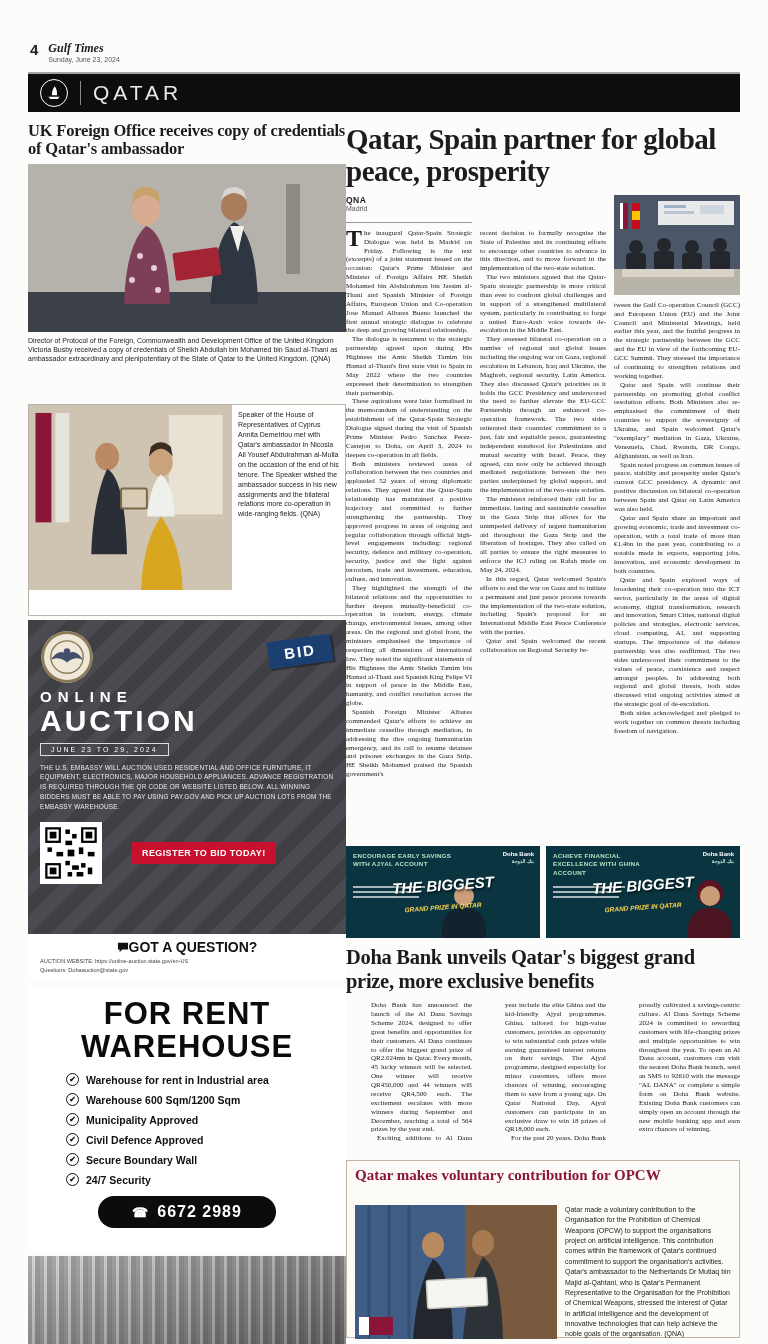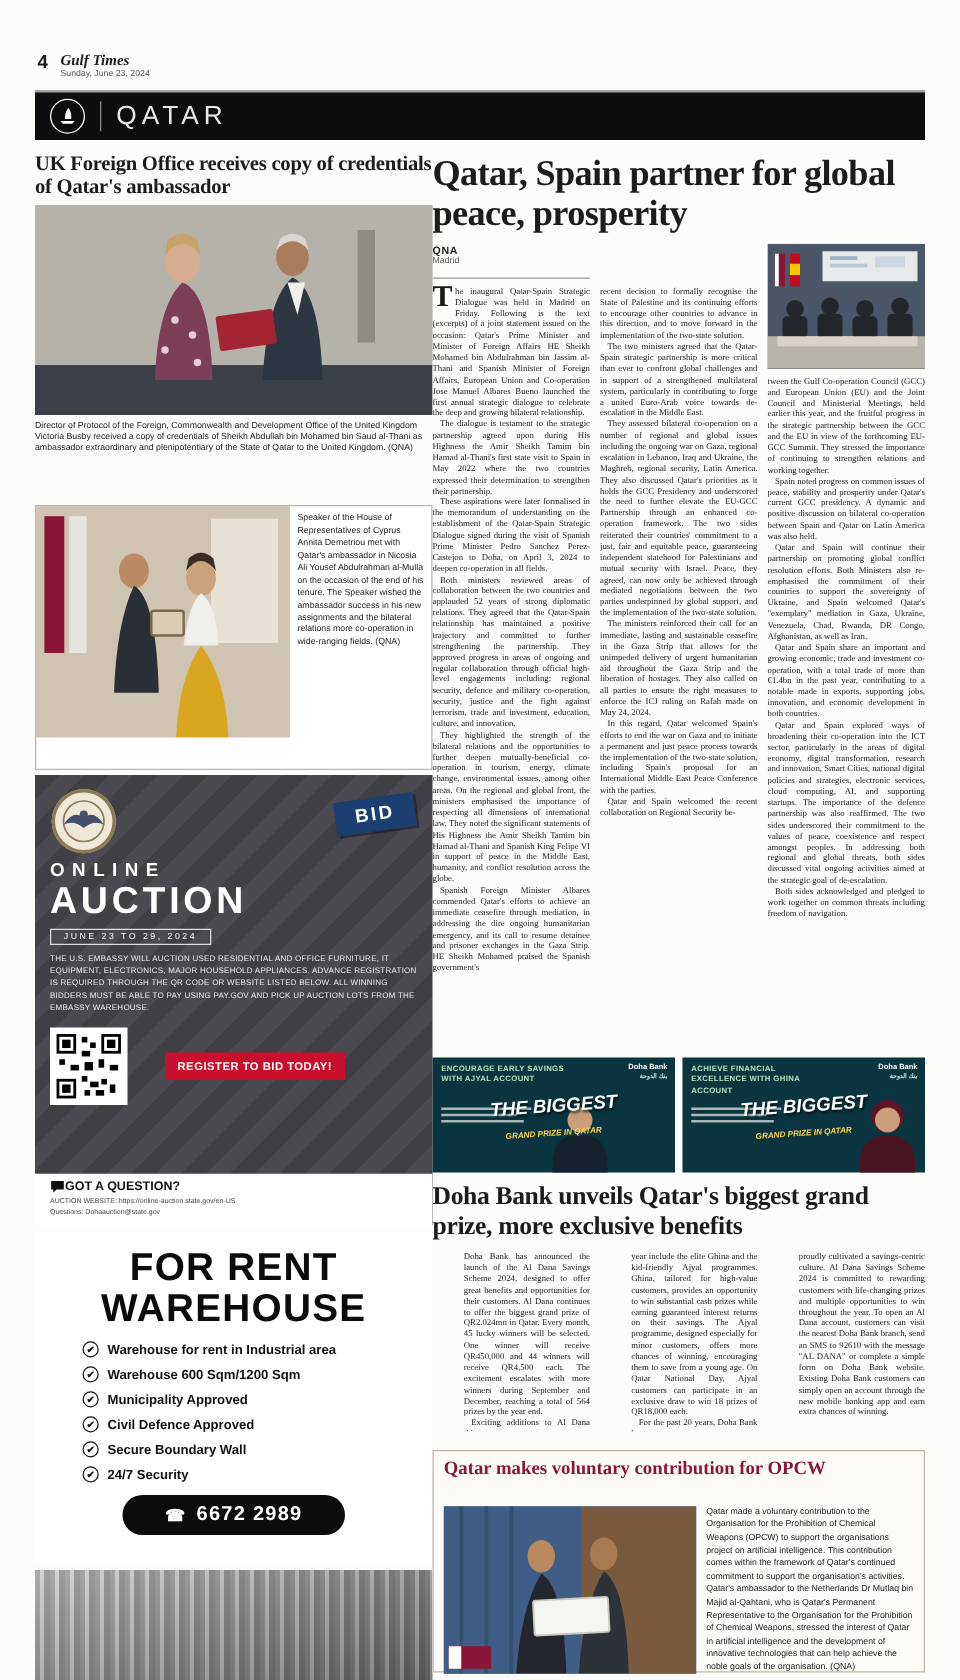--- a/index.html
+++ b/index.html
@@ -57,21 +57,21 @@
   .em-auction { font-size:30px; font-weight:800; letter-spacing:3px; line-height:1.05; }
   .em-dates { display:inline-block; border:1px solid #ddd; padding:2px 10px; font-size:7px;
               letter-spacing:2px; margin:6px 0 7px; }
   .em-body { font-size:6.4px; line-height:1.55; color:#ededed; letter-spacing:.2px; text-align:left; }
   .em-mid { display:flex; gap:30px; align-items:center; margin-top:10px; }
   .qr { width:62px; height:62px; background:#fff; padding:3px; flex:none; }
   .em-cta { background:#c8102e; color:#fff; font-size:9px; font-weight:800; padding:6px 10px;
             letter-spacing:.4px; display:inline-block; }
   .em-foot { position:absolute; left:0; right:0; bottom:0; background:#fff; color:#111;
              padding:5px 12px 6px; }
-  .q-row { display:flex; align-items:center; gap:0; font-weight:800; font-size:10px; }
+  .q-row { display:flex; align-items:center; gap:0; font-weight:800; font-size:14px;justify-content:center; }
   .em-links { font-size:5.6px; color:#444; margin-top:2px; line-height:1.5; }
 
   
   .warehouse { position:absolute; left:28px; top:986px; width:318px; height:266px; background:#fff;
                text-align:center; font-family:"Liberation Sans", sans-serif; padding-top:12px; }
   .w-title { font-size:31px; font-weight:800; letter-spacing:1px; line-height:1.05; color:#0b0b0b; }
   .w-list { width:242px; margin:10px auto 0; text-align:left; }
   .w-item { display:flex; align-items:center; gap:7px; margin-bottom:7px; font-size:10.5px; font-weight:bold; color:#111; }
   .w-check { width:13px; height:13px; border:1.6px solid #111; border-radius:50%; font-size:8px;
              display:inline-flex; align-items:center; justify-content:center; flex:none; }
@@ -365,22 +365,22 @@
               <circle cx="78" cy="52" r="7"></circle>
                 <rect x="68" y="58" width="20" height="18" rx="4"></rect>
               <circle cx="106" cy="50" r="7"></circle>
                 <rect x="96" y="56" width="20" height="20" rx="4"></rect>
             </g>
             <rect x="8" y="74" width="112" height="8" fill="#d8d2c8"></rect>
           </svg>
         </div>
         <div class="bp">
             <p>tween the Gulf Co-operation Council (GCC) and European Union (EU) and the Joint Council and Ministerial Meetings, held earlier this year, and the fruitful progress in the strategic partnership between the GCC and the EU in view of the forthcoming EU-GCC Summit. They stressed the importance of continuing to strengthen relations and working together.</p>
+            <p>Qatar and Spain will continue their partnership on promoting global conflict resolution efforts. Both Ministers also re-emphasised the commitment of their countries to support the sovereignty of Ukraine, and Spain welcomed Qatar's "exemplary" mediation in Gaza, Ukraine, Venezuela, Chad, Rwanda, DR Congo, Afghanistan, as well as Iran.</p>
             <p>Spain noted progress on common issues of peace, stability and prosperity under Qatar's current GCC presidency. A dynamic and positive discussion on bilateral co-operation between Spain and Qatar on Latin America was also held.</p>
-            <p>Qatar and Spain will continue their partnership on promoting global conflict resolution efforts. Both Ministers also re-emphasised the commitment of their countries to support the sovereignty of Ukraine, and Spain welcomed Qatar's "exemplary" mediation in Gaza, Ukraine, Venezuela, Chad, Rwanda, DR Congo, Afghanistan, as well as Iran.</p>
             <p>Qatar and Spain share an important and growing economic, trade and investment co-operation, with a total trade of more than €1.4bn in the past year, contributing to a notable made in exports, supporting jobs, innovation, and economic development in both countries.</p>
             <p>Qatar and Spain explored ways of broadening their co-operation into the ICT sector, particularly in the areas of digital economy, digital transformation, research and innovation, Smart Cities, national digital policies and strategies, electronic services, cloud computing, AI, and supporting startups. The importance of the defence partnership was also reaffirmed. The two sides underscored their commitment to the values of peace, coexistence and respect amongst peoples. In addressing both regional and global threats, both sides discussed vital ongoing activities aimed at the strategic goal of de-escalation.</p>
             <p>Both sides acknowledged and pledged to work together on common threats including freedom of navigation.</p>
           </div>
       </div>
     </div>
   </section>
 
   <div class="bank-ads">
     <div class="bank-ad">

